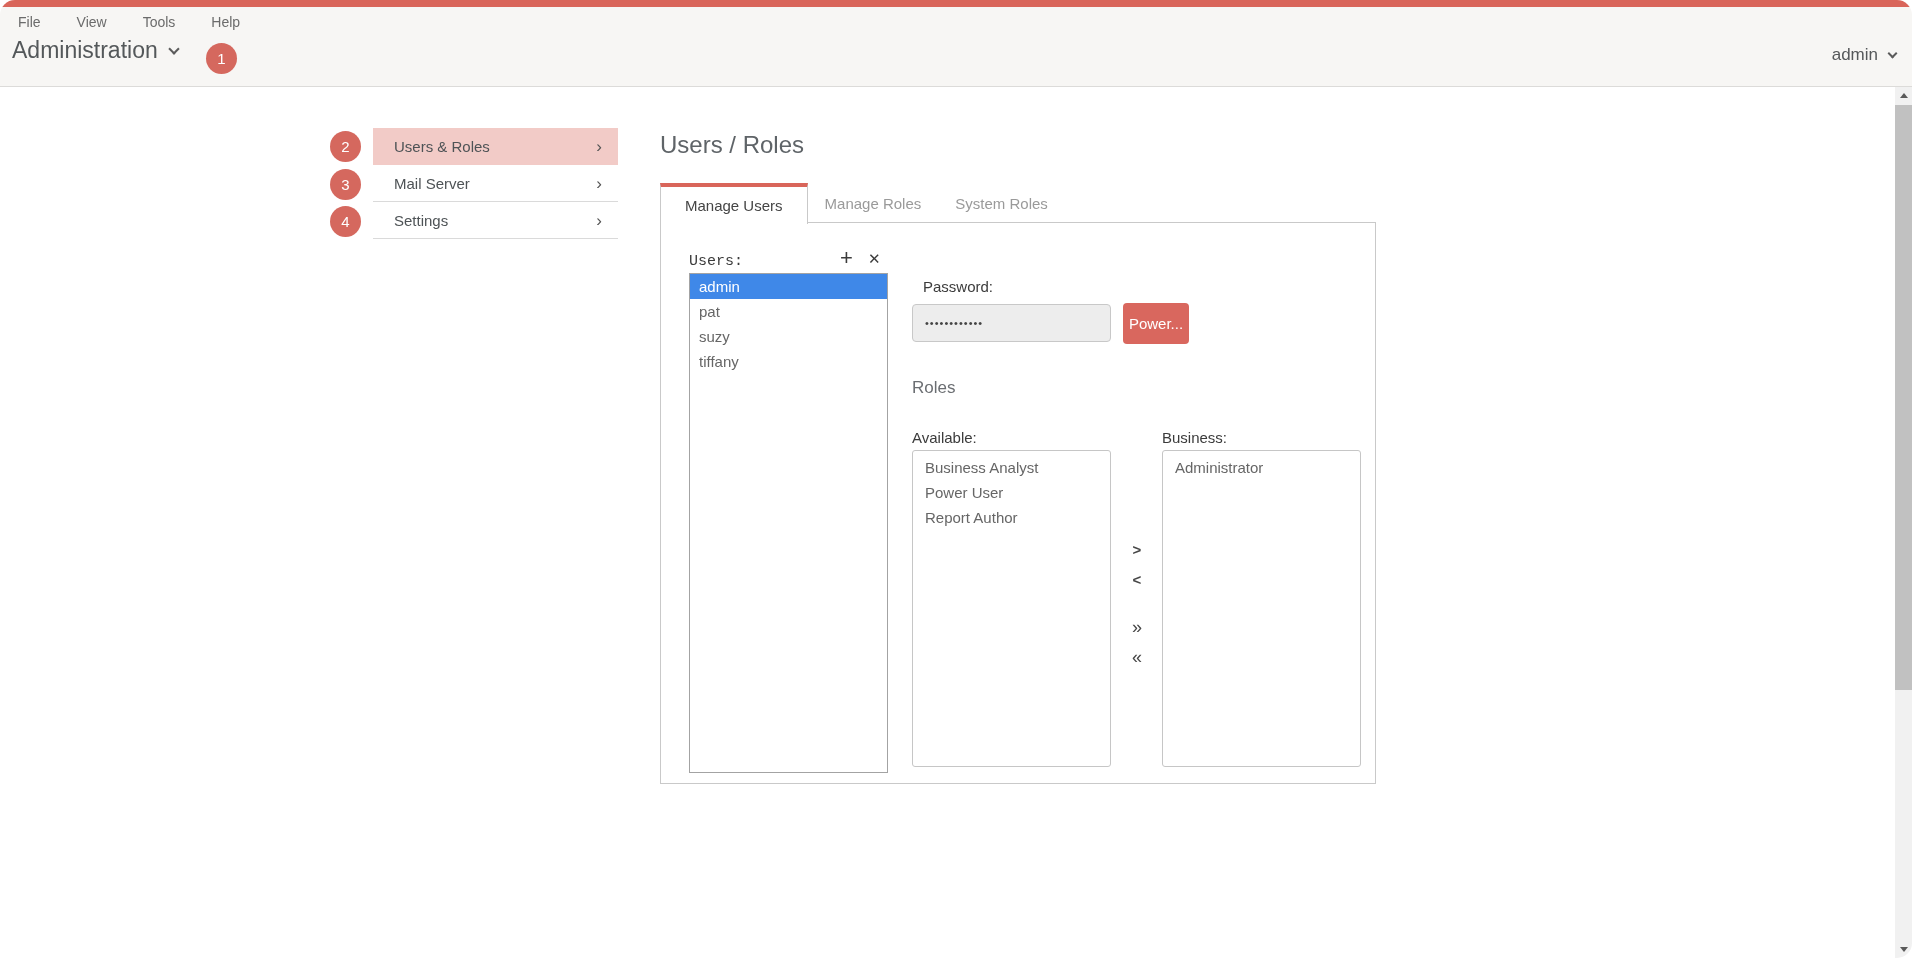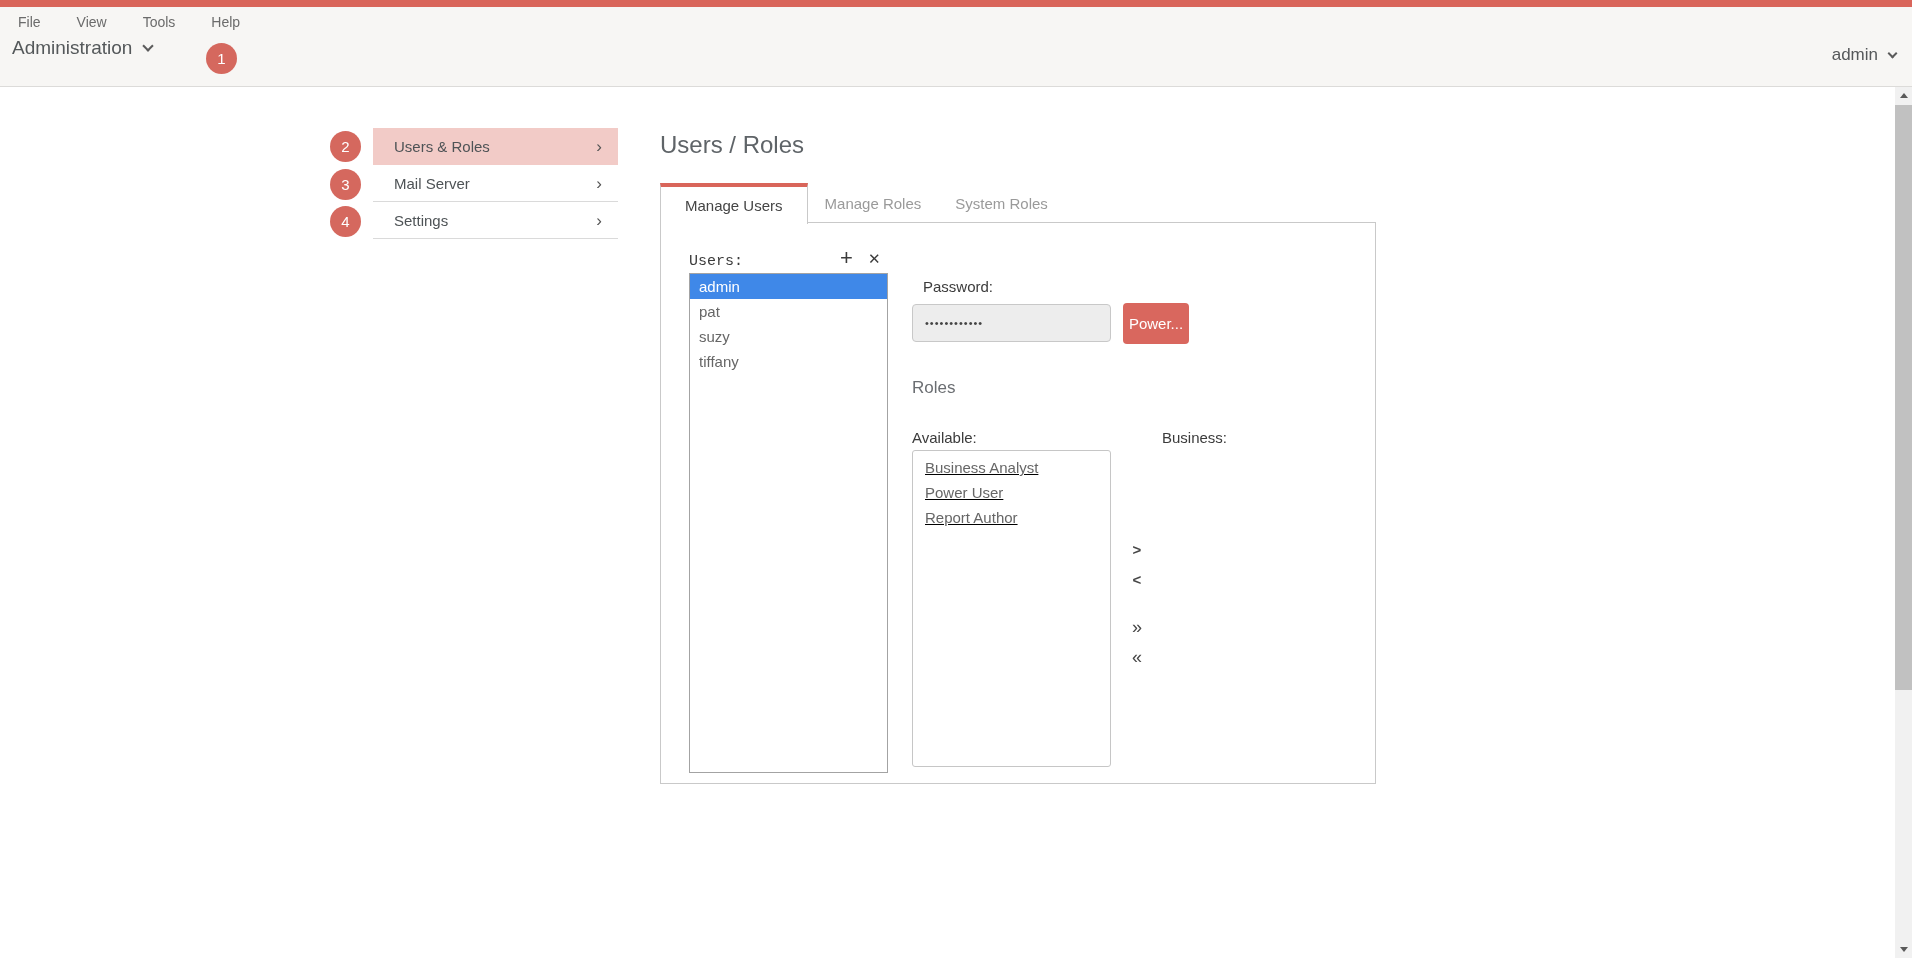--- a/index.html
+++ b/index.html
@@ -1,26 +1,26 @@
 <!DOCTYPE html>
 <html><head>
 <meta charset="utf-8">
 <style>
   * { margin:0; padding:0; box-sizing:border-box; }
   html,body { background:#fff; }
   body { font-family:"Liberation Sans","DejaVu Sans",sans-serif; }
-  #app { position:relative; width:1912px; height:958px; background:#fff; overflow:hidden; }
+  #app { position:relative; width:1912px; height:958px; background:#fff; overflow:hidden;border-radius:15px; }
 
   
   .top-red-bar { position:absolute; top:0; left:0; width:100%; height:7px; background:#d9655a; }
   .header { position:absolute; top:7px; left:0; width:100%; height:80px; background:#f7f6f4; border-bottom:1px solid #dcdbd9; }
   .menubar { position:absolute; top:6px; left:18px; }
   .menu-item { display:inline-block; margin-right:36px; font-size:14px; color:#6b6b6b; cursor:default; }
   .title-row { position:absolute; top:30px; left:12px; display:flex; align-items:center; }
-  .page-app-title { font-size:19px; color:#54585a; }
+  .page-app-title { font-size:23px; color:#54585a; }
   .chev-down { display:inline-block; width:8px; height:8px; border-right:2px solid #5b5b5b; border-bottom:2px solid #5b5b5b; transform:rotate(45deg); margin:-4px 0 0 12px; }
   .user-menu { position:absolute; top:38px; right:16px; display:flex; align-items:center; }
   .user-menu-label { font-size:17px; color:#55585a; }
   .user-menu .chev-down { width:7px; height:7px; margin-left:11px; }
 
   
   .badge { position:absolute; width:31px; height:31px; border-radius:50%; background:#d5685e;
            color:#fff; font-size:15px; display:flex; align-items:center; justify-content:center; z-index:50; }
   .badge-1 { left:206px; top:43px; }
   .badge-2 { left:330px; top:131px; }
@@ -62,21 +62,21 @@
               color:#444; padding:0 12px; line-height:36px; overflow:hidden; }
   .edit-btn { position:absolute; left:462px; top:80px; width:66px; height:41px; background:#d9675e;
               border:none; border-radius:4px; color:#fff; font-size:15px;
               font-family:"Liberation Sans","DejaVu Sans",sans-serif; cursor:pointer; }
 
   .roles-heading { position:absolute; left:251px; top:155px; font-size:17px; color:#6b6e72; }
   .lbl-available { left:251px; top:206px; }
   .lbl-selected  { left:501px; top:206px; }
   .roles-listbox { position:absolute; top:227px; width:199px; height:317px; background:#fff;
                    border:1px solid #c6c6c6; border-radius:3px; overflow:hidden; padding-top:4px; }
-  .box-available { left:251px;text-decoration:underline; }
+  .box-available { left:251px; }
   .box-selected  { left:501px; }
   .role-item { font-size:15px; color:#666; padding:4px 12px; cursor:pointer; }
 
   .move-btn { position:absolute; left:464px; width:24px; height:22px; text-align:center;
               color:#474747; cursor:pointer; line-height:22px; }
   .mv-right  { top:316px; font-size:15px; font-weight:600; }
   .mv-left   { top:346px; font-size:15px; font-weight:600; }
   .mv-all-right { top:393px; font-size:18px; }
   .mv-all-left  { top:423px; font-size:18px; }
 
@@ -159,20 +159,24 @@
 
     <span class="field-label lbl-available">Available:</span>
     <div class="roles-listbox box-available">
 
     <div class="role-item">Business Analyst</div>
         <div class="role-item">Power User</div>
         <div class="role-item">Report Author</div>
       </div>
 
     <span class="field-label lbl-selected">Business:</span>
+    <div class="roles-listbox box-selected">
+
+    <div class="role-item">Administrator</div>
+      </div>
 
     <div class="move-btn mv-right">&gt;</div>
     <div class="move-btn mv-left">&lt;</div>
     <div class="move-btn mv-all-right">»</div>
     <div class="move-btn mv-all-left">«</div>
   </div>
 
   <div class="scrollbar">
     <div class="sb-btn up">
         <div class="tri-up"></div>

